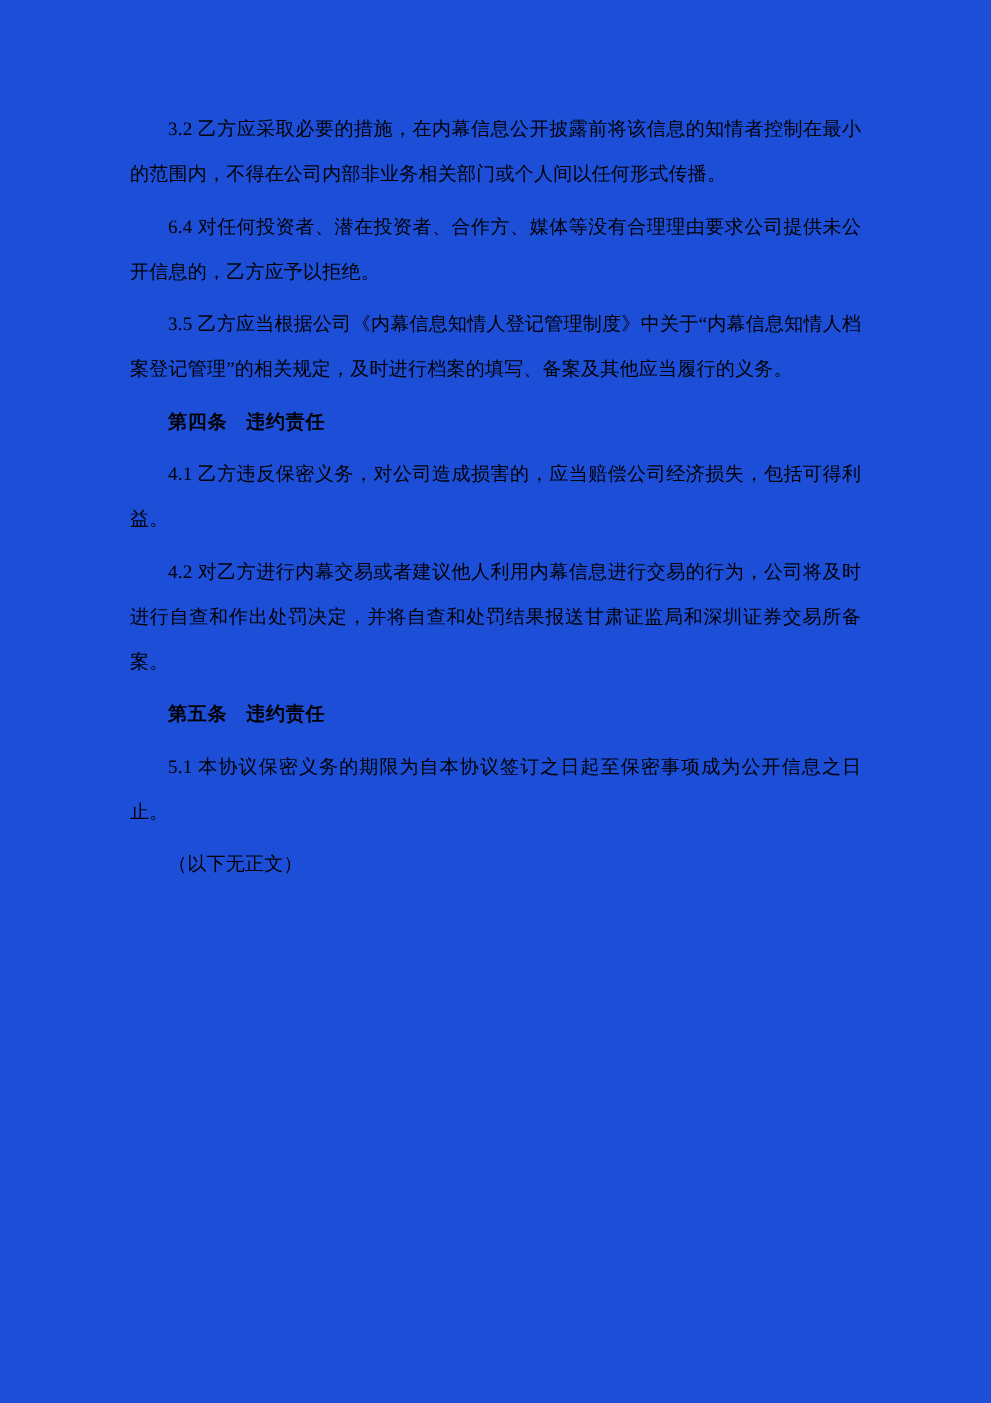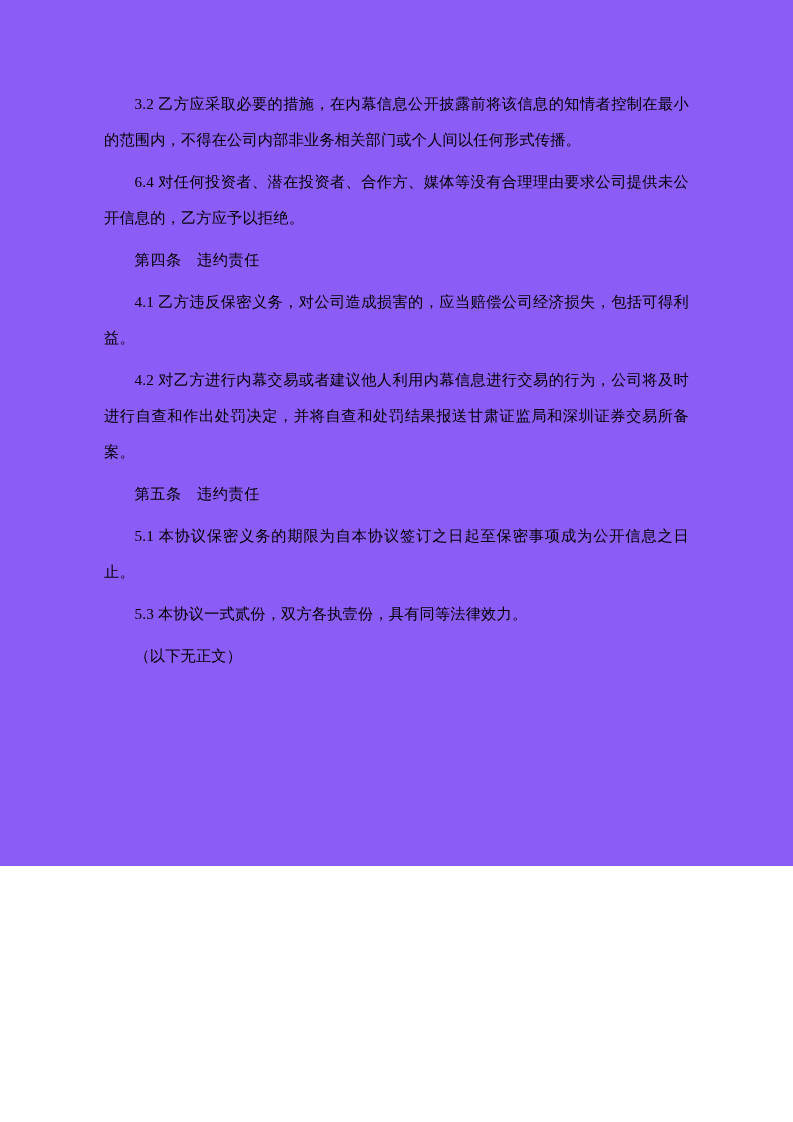--- a/index.html
+++ b/index.html
@@ -9,44 +9,44 @@
   }
   body {
     width: 793px;
     height: 1122px;
     font-family: "Liberation Serif", "DejaVu Serif", serif;
     color: #000000;
   }
   .page {
     position: relative;
     width: 793px;
-    height: 866px;
+    height: 1122px;
     box-sizing: border-box;
     padding: 86px 104px 60px 104px;
-    background: #8b5cf6;
+    background: #1d4ed8;
   }
   .doc-body {
     width: 100%;
   }
   p.para {
     margin: 0 0 6px 0;
     font-size: 15.2px;
     line-height: 36px;
     text-align: justify;
     text-justify: inter-ideograph;
     text-indent: 2em;
     letter-spacing: 0.2px;
     word-break: break-all;
   }
   p.heading {
     margin: 0 0 6px 0;
     font-size: 15.2px;
     line-height: 36px;
     text-indent: 2em;
-    font-weight: normal;
+    font-weight: bold;
     letter-spacing: 0.6px;
   }
   p.note {
     margin: 0 0 6px 0;
     font-size: 15.2px;
     line-height: 36px;
     text-indent: 2em;
     letter-spacing: 0.2px;
     font-family: Liberation Serif, serif;
   }
@@ -56,31 +56,31 @@
   }
 </style>
 </head>
 <body>
 
 <div class="page">
   <div class="doc-body">
 
     <p class="para">3.2 乙方应采取必要的措施，在内幕信息公开披露前将该信息的知情者控制在最小的范围内，不得在公司内部非业务相关部门或个人间以任何形式传播。</p>
     <p class="para">6.4 对任何投资者、潜在投资者、合作方、媒体等没有合理理由要求公司提供未公开信息的，乙方应予以拒绝。</p>
+    <p class="para">3.5 乙方应当根据公司《内幕信息知情人登记管理制度》中关于“内幕信息知情人档案登记管理”的相关规定，及时进行档案的填写、备案及其他应当履行的义务。</p>
 
     <p class="heading">
       <span>第四条</span><span class="gap"></span><span>违约责任</span>
     </p>
 
     <p class="para">4.1 乙方违反保密义务，对公司造成损害的，应当赔偿公司经济损失，包括可得利益。</p>
     <p class="para">4.2 对乙方进行内幕交易或者建议他人利用内幕信息进行交易的行为，公司将及时进行自查和作出处罚决定，并将自查和处罚结果报送甘肃证监局和深圳证券交易所备案。</p>
 
     <p class="heading">
       <span>第五条</span><span class="gap"></span><span>违约责任</span>
     </p>
 
     <p class="para">5.1 本协议保密义务的期限为自本协议签订之日起至保密事项成为公开信息之日止。</p>
-    <p class="para">5.3 本协议一式贰份，双方各执壹份，具有同等法律效力。</p>
 
     <p class="note">（以下无正文）</p>
 
   </div>
 </div>
 
 </body></html>

